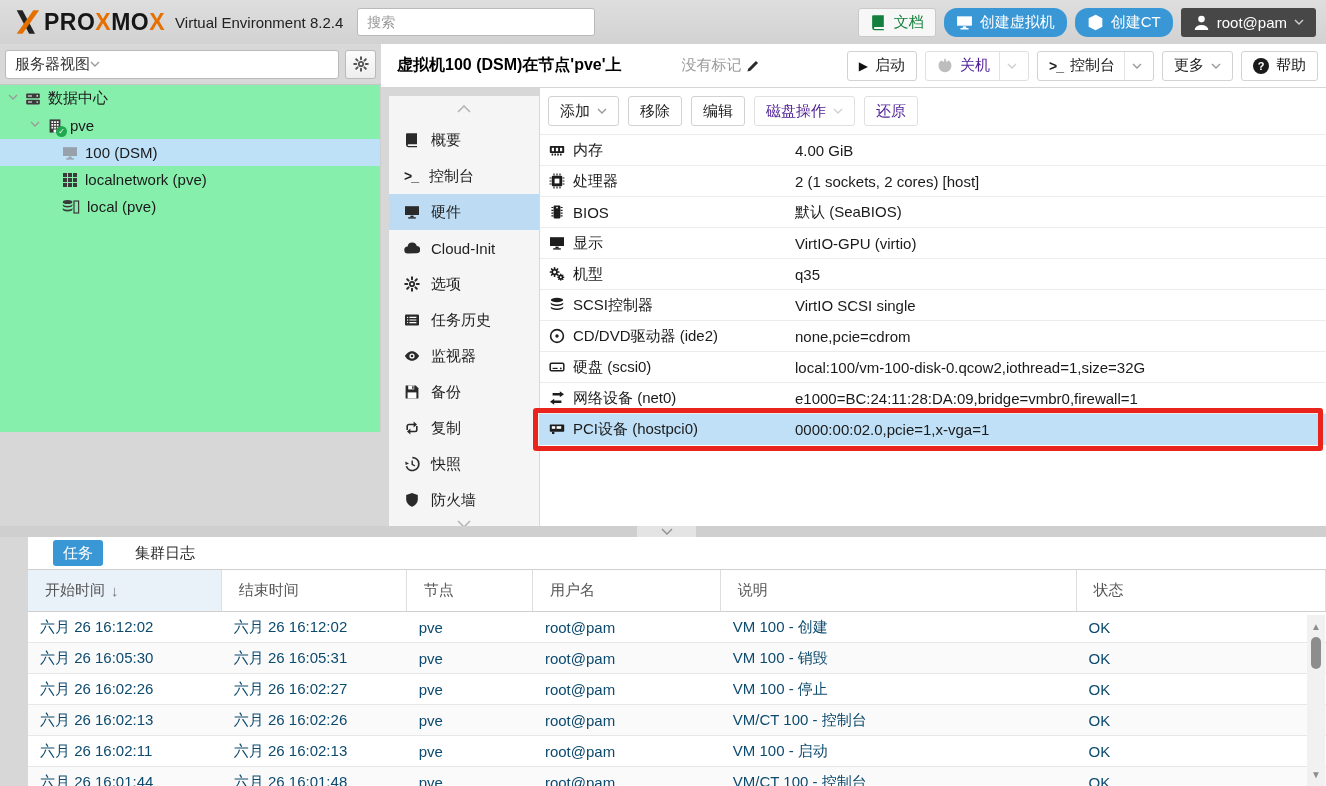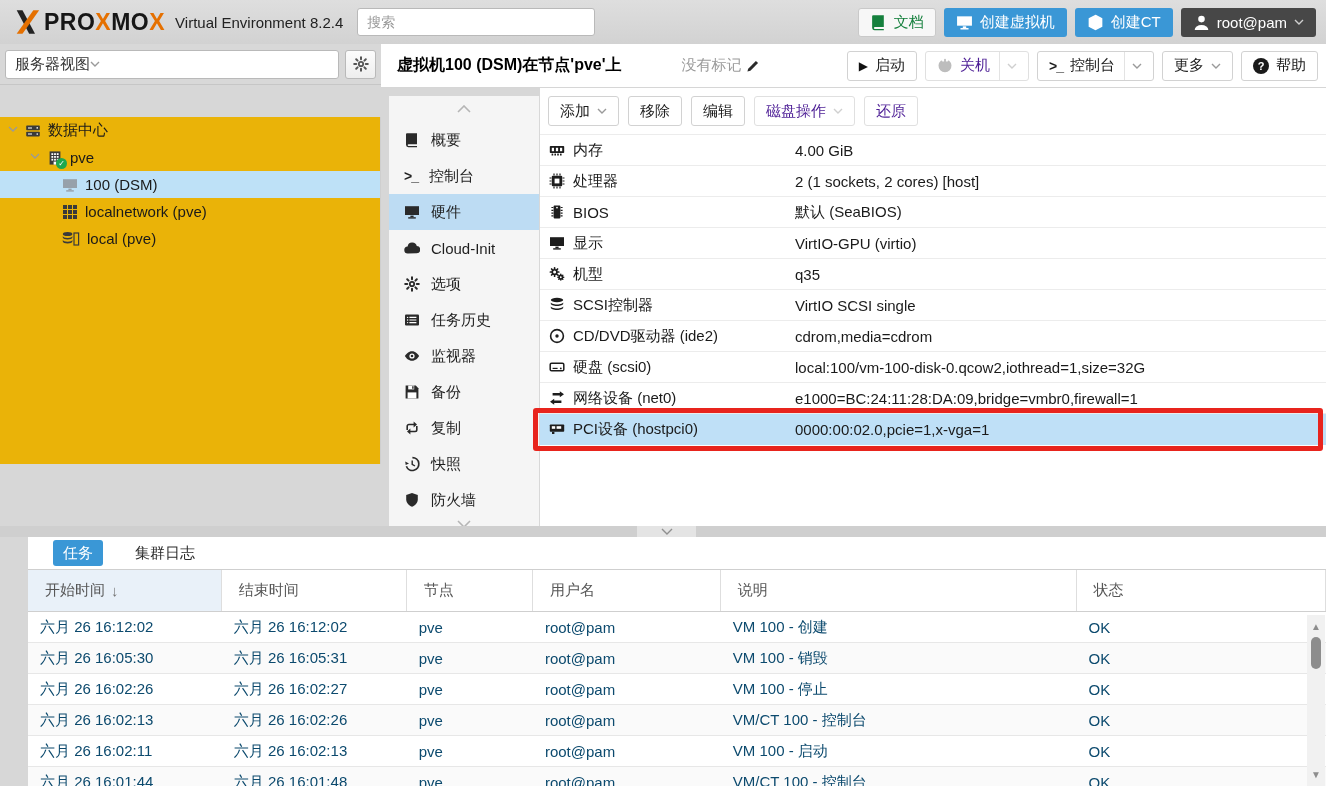--- a/index.html
+++ b/index.html
@@ -17,36 +17,36 @@
   .brand-word{font-size:23px;font-weight:900;letter-spacing:.5px;color:#161616;}
   .brand-word .ox{color:#e57000;}
   .ve{font-size:15px;color:#222;margin-left:6px;}
   #search-input{margin-left:14px;width:238px;height:28px;border:1px solid #b9b9b9;border-radius:3px;
      padding:0 9px;font:inherit;font-size:14px;color:#333;outline:none;}
   #search-input::placeholder{color:#9a9a9a;}
   .hdr-right{margin-left:auto;display:flex;align-items:center;gap:8px;}
   .hbtn{display:inline-flex;align-items:center;gap:7px;height:29px;padding:0 11px;border-radius:3px;
      font-size:15px;cursor:pointer;border:1px solid transparent;}
   .hbtn.light{background:#f7f7f7;border-color:#c9c9c9;color:#15803d;}
-  .hbtn.blue{background:#3a97d6;color:#fff;}
+  .hbtn.blue{background:#3a97d6;color:#fff;border-radius:13px;}
   .hbtn.dark{background:#474747;color:#fff;}
   .hbtn .ic{width:17px;height:17px;}
 
   
   #tree-toolbar{position:absolute;top:44px;left:0;width:381px;height:41px;background:#d8d8d8;
      display:flex;align-items:center;padding:0 5px;border-bottom:1px solid #c6c6c6;}
   #view-select{flex:1;height:29px;background:#fff;border:1px solid #b9b9b9;border-radius:3px;
      display:flex;align-items:center;padding:0 9px;color:#333;cursor:pointer;}
   #view-select .caret{margin-left:auto;}
   #tree-gear-btn{width:31px;height:29px;margin-left:6px;background:linear-gradient(#fcfcfc,#eee);
      border:1px solid #b9b9b9;border-radius:3px;display:flex;align-items:center;justify-content:center;
      color:#555;cursor:pointer;}
 
   
-  #tree-panel{position:absolute;top:85px;left:0;width:381px;height:347px;background:#eab308;border-right:1px solid #cfcfcf;margin-top:32px;}
+  #tree-panel{position:absolute;top:85px;left:0;width:381px;height:347px;background:#86efac;border-right:1px solid #cfcfcf;}
   .trow{height:27px;display:flex;align-items:center;gap:7px;cursor:pointer;white-space:nowrap;}
   .trow.sel{background:#bee1f7;}
   .tcaret{width:10px;height:10px;flex:0 0 auto;}
   .tico{color:#3a3a3a;flex:0 0 auto;display:flex;}
   .tico.gray{color:#97a1ab;}
   .node-wrap{position:relative;display:flex;}
   .badge{position:absolute;right:-4px;bottom:-3px;width:11px;height:11px;border-radius:50%;
      background:#1fa84e;color:#fff;font-size:8px;line-height:11px;text-align:center;font-weight:bold;}
 
   
@@ -574,21 +574,21 @@
         <span class="hwvalue">VirtIO SCSI single</span>
       </div>
       <div class="hwrow">
         <span class="hwico">
             <svg class="ic" viewBox="0 0 16 16">
               <circle cx="8" cy="8" r="6.4" fill="none" stroke="currentColor" stroke-width="1.6"></circle>
               <circle cx="8" cy="8" r="1.7"></circle>
             </svg>
           </span>
         <span class="hwlabel">CD/DVD驱动器 (ide2)</span>
-        <span class="hwvalue">cdrom,media=cdrom</span>
+        <span class="hwvalue">none,pcie=cdrom</span>
       </div>
       <div class="hwrow">
         <span class="hwico">
             <svg class="ic" viewBox="0 0 16 16">
               <rect x="1.2" y="4.2" width="13.6" height="7.6" rx="1.4" fill="none" stroke="currentColor" stroke-width="1.5"></rect>
               <path d="M3.6 9.4h5" stroke="currentColor" stroke-width="1.2"></path>
               <circle cx="11.8" cy="9.4" r="0.9"></circle>
             </svg>
           </span>
         <span class="hwlabel">硬盘 (scsi0)</span>

